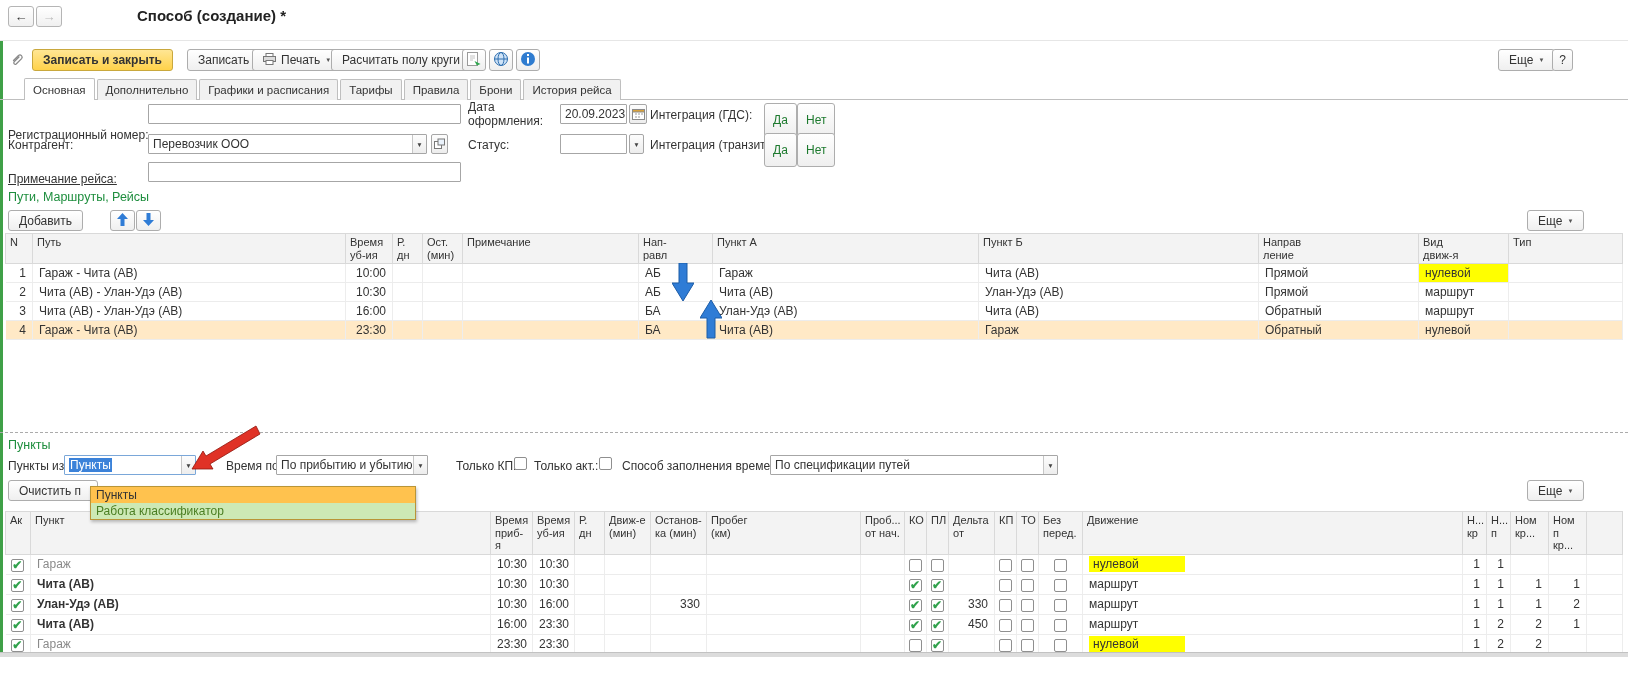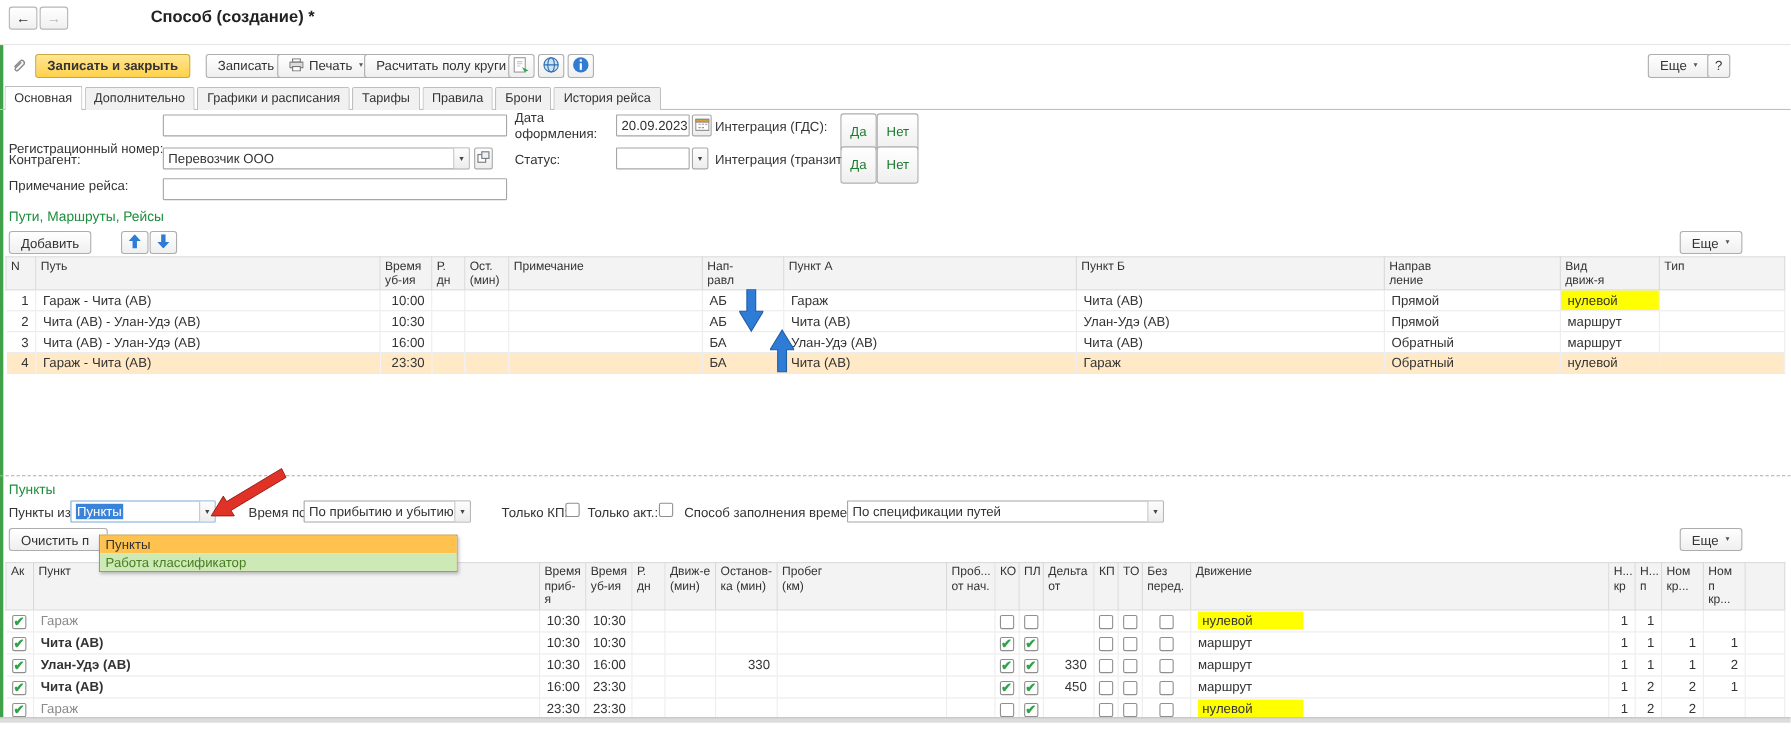--- a/index.html
+++ b/index.html
@@ -15,21 +15,21 @@
   .btn.small { height:21px; }
   .btn.primary { background:linear-gradient(#ffe694,#ffd24a); border-color:#c9a83d; font-weight:bold; }
   .btn.flat { border-color:transparent; background:transparent; padding:0 4px; }
   .btn.yn { height:21px; padding:16px 8px; color:#1d7a2e; }
   .chev { font-size:6px; color:#555; }
   .navbtn { position:absolute; width:26px; height:21px; display:flex; align-items:center; justify-content:center;
             background:linear-gradient(#fff,#f0f0f0); border:1px solid #b5b5b5; border-radius:3px; font-size:13px; cursor:pointer; }
   .navbtn.disabled { color:#bcbcbc; }
   .hline { position:absolute; left:0; width:1628px; border-top:1px solid #e6e6e6; }
   .greenbar { position:absolute; left:0; top:41px; width:3px; height:612px; background:#3fa047; }
-  .tabs { position:absolute; left:4px; top:78px; display:flex; align-items:flex-end; z-index:2; }
+  .tabs { position:absolute; left:24px; top:78px; display:flex; align-items:flex-end; z-index:2; }
   .tab { height:21px; padding:0 8px; display:flex; align-items:center; background:#f1f1f1;
          border:1px solid #bfbfbf; border-bottom:none; margin-right:2px; font-size:11.5px;
          border-radius:2px 2px 0 0; cursor:pointer; }
   .tab.active { background:#fff; height:22px; z-index:3; }
   .tabline { position:absolute; left:0; top:99px; width:1628px; border-top:1px solid #bfbfbf; z-index:1; }
   .field { position:absolute; height:20px; border:1px solid #a6a6a6; background:#fff; border-radius:1px;
            display:flex; align-items:center; padding:0 4px; font-size:12px; white-space:nowrap; overflow:hidden; }
   .combo { position:absolute; height:20px; border:1px solid #a6a6a6; background:#fff; border-radius:1px;
            display:flex; align-items:stretch; font-size:12px; }
   .combo .val { flex:1; display:flex; align-items:center; padding:0 4px; white-space:nowrap; overflow:hidden; }
@@ -202,21 +202,21 @@
       <span>▼</span>
     </div>
   <div class="lbl" style="left:650px;top:138px;">Интеграция (транзит):</div>
   <div class="btn yn" style="left:764px;top:133px;">
       <span>Да</span>
     </div>
   <div class="btn yn" style="left:797px;top:133px;">
       <span>Нет</span>
     </div>
 
-  <div class="lbl" style="left:8px;top:162px;">Примечание рейса:</div>
+  <div class="lbl" style="left:8px;top:172px;text-decoration:underline;">Примечание рейса:</div>
   <div class="field" style="left:148px;top:162px;width:313px;">
       <span></span>
     </div>
 
   <div class="sect" style="left:8px;top:190px;">Пути, Маршруты, Рейсы</div>
   <div class="btn small" style="left:8px;top:210px;">
       <span>Добавить</span>
     </div>
   <div class="btn small" style="left:110px;top:210px;width:25px;padding:0;">
     <span><svg width="11" height="13" viewBox="0 0 11 13">

